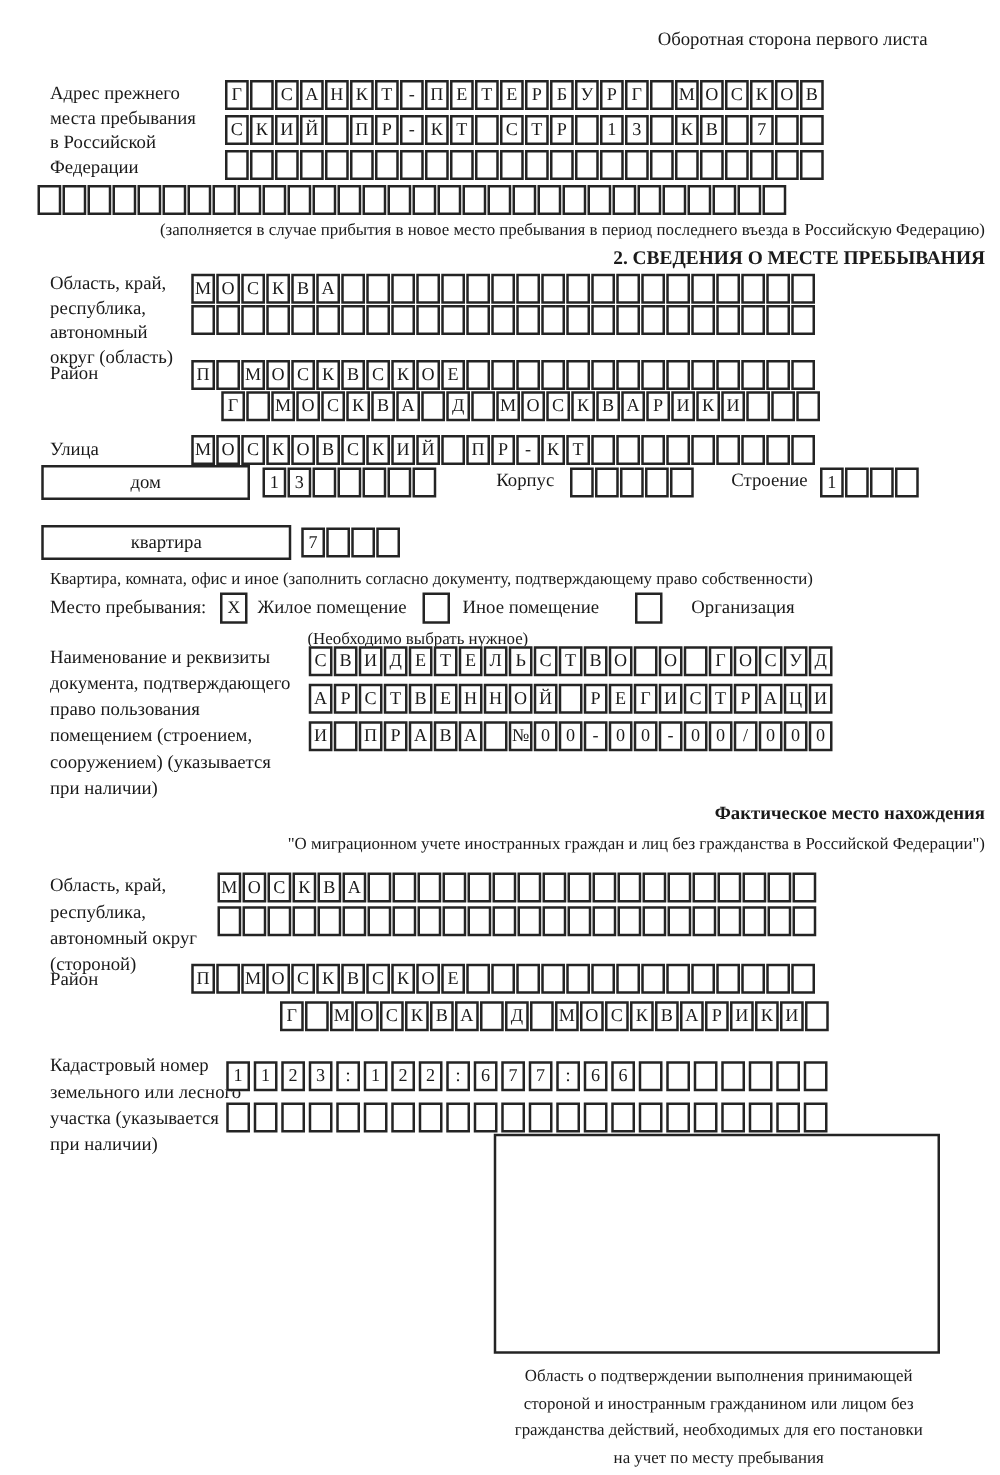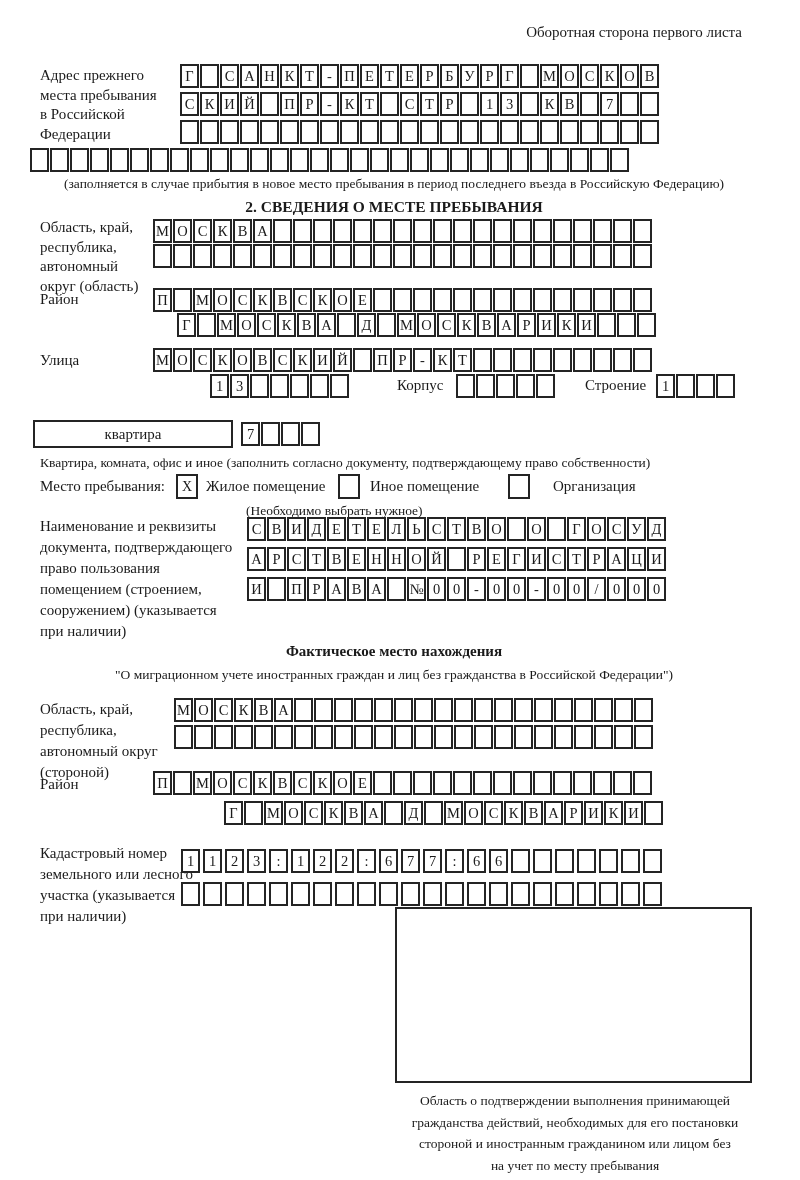--- a/index.html
+++ b/index.html
@@ -3,21 +3,21 @@
 <meta charset="utf-8">
 <style>
   *{box-sizing:border-box;margin:0;padding:0}
   html,body{background:#fff}
   .page{position:relative;width:800px;height:1180px;background:#fff;overflow:hidden;
         font-family:"Liberation Serif","DejaVu Serif",serif;color:#1a1a1a}
   .lines{position:absolute;font-size:15px;line-height:19.5px}
   .lh21{line-height:21px}
   .inl{position:absolute;font-size:15px;white-space:nowrap}
   .cap{position:absolute;font-size:13.5px;white-space:nowrap}
-  .center{left:0;right:12px;text-align:center;white-space:normal}
+  .center{left:0;right:12px;text-align:right;white-space:normal}
   .hdr{position:absolute;font-weight:bold;font-size:15.5px}
   .cellrow{position:absolute;display:flex}
   .cell{flex:none;width:19px;height:24px;border:2px solid #242424;margin-right:1px;background:#fff;
         display:flex;align-items:center;justify-content:center;font-size:14.5px;line-height:1}
   .cellrow.wide .cell{margin-right:3px}
   .boxlbl{position:absolute;border:2px solid #242424;display:flex;align-items:center;justify-content:center;
           font-size:15px;background:#fff}
   .chk{position:absolute;width:22px;height:25px;border:2px solid #242424;display:flex;align-items:center;
        justify-content:center;font-size:14px;background:#fff}
   .bigbox{position:absolute;border:2px solid #242424;background:#fff}
@@ -289,20 +289,21 @@
       <span class="cell"></span>
       <span class="cell"></span>
       <span class="cell"></span>
       <span class="cell"></span>
       <span class="cell"></span>
       <span class="cell"></span>
       <span class="cell"></span>
       <span class="cell"></span>
     </div>
 
+  <div class="boxlbl" style="left:33px;top:372px;width:167px;height:28px">дом</div>
   <div class="cellrow" style="left:210px;top:374px">
       <span class="cell">1</span>
       <span class="cell">3</span>
       <span class="cell"></span>
       <span class="cell"></span>
       <span class="cell"></span>
       <span class="cell"></span>
       <span class="cell"></span>
     </div>
   <div class="inl" style="left:397px;top:377px">Корпус</div>
@@ -592,18 +593,18 @@
       <span class="cell"></span>
       <span class="cell"></span>
       <span class="cell"></span>
       <span class="cell"></span>
       <span class="cell"></span>
     </div>
 
   <div class="bigbox" style="left:395px;top:907px;width:357px;height:176px"></div>
   <div class="lines" style="left:375px;top:1090px;width:400px;text-align:center;font-size:13.5px;line-height:21.5px">
       <div>Область о подтверждении выполнения принимающей</div>
+      <div>стороной и иностранным гражданином или лицом без</div>
       <div>гражданства действий, необходимых для его постановки</div>
-      <div>стороной и иностранным гражданином или лицом без</div>
       <div>на учет по месту пребывания</div>
     </div>
 
 </div>
 
 </body></html>

